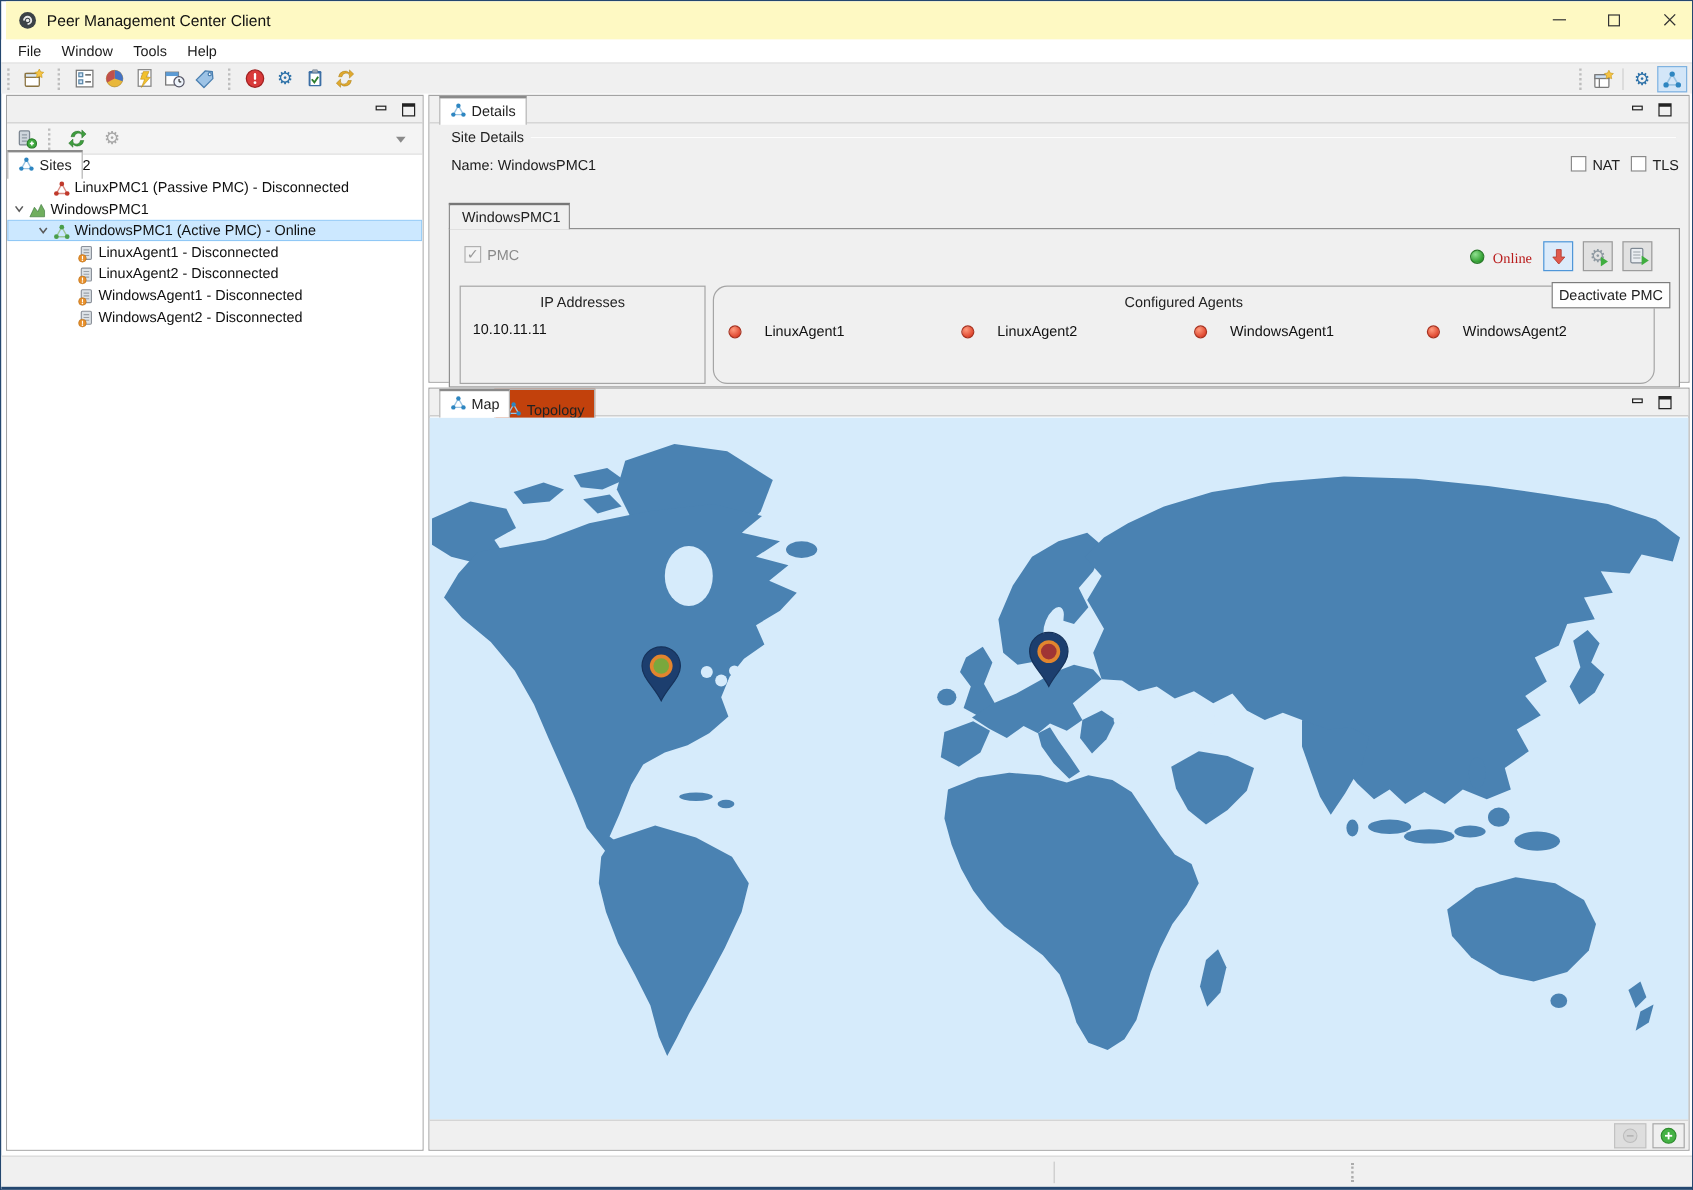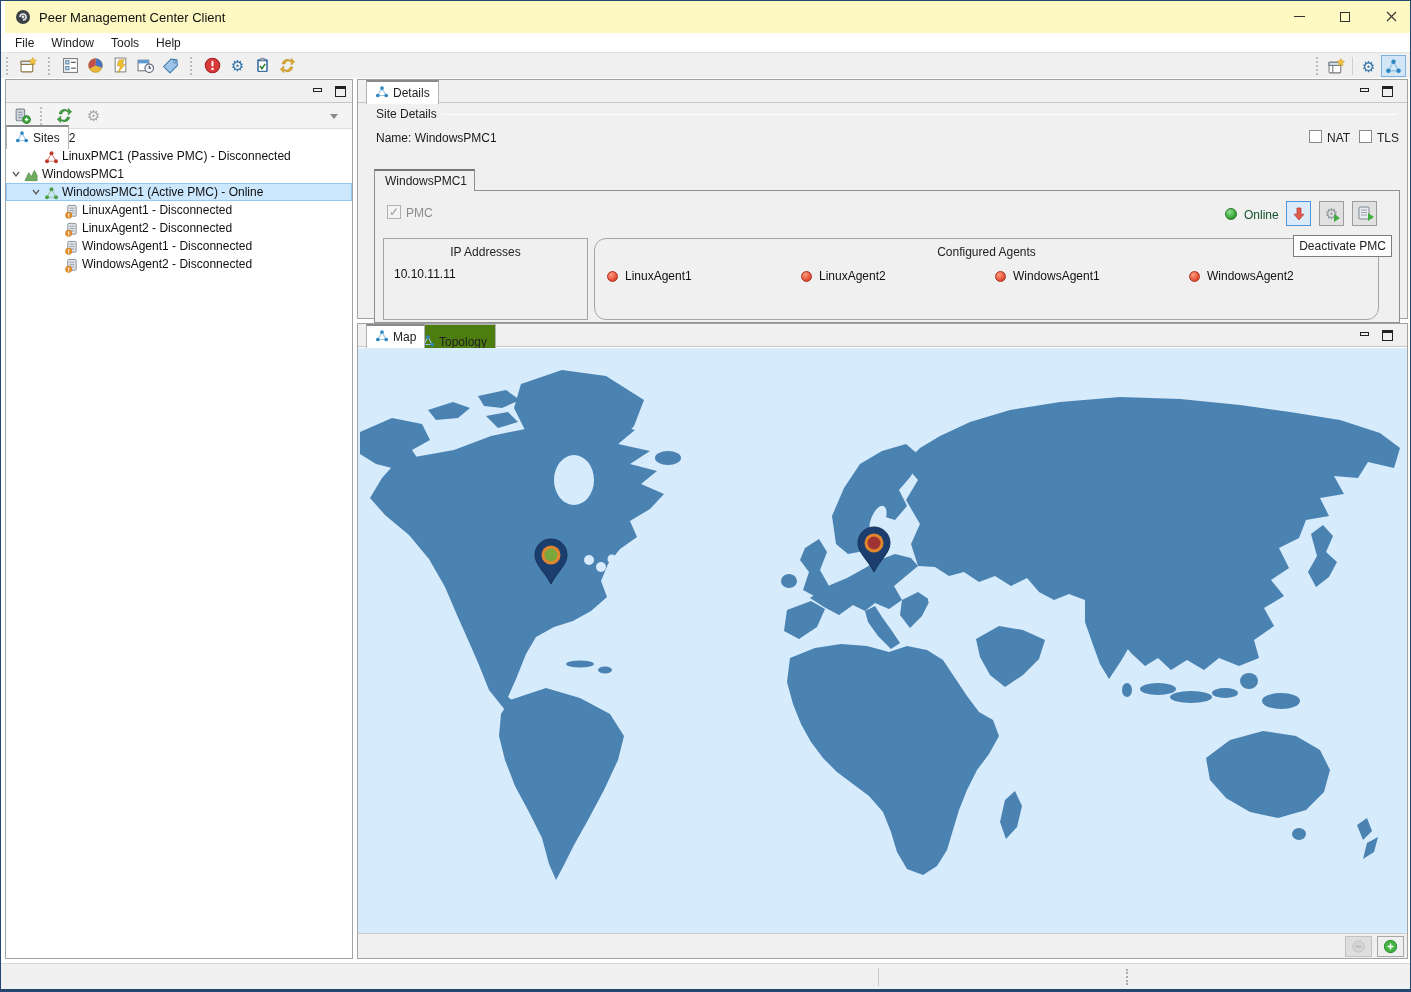--- a/index.html
+++ b/index.html
@@ -30,21 +30,21 @@
   .tb-btn { width:25px; height:22px; display:flex; align-items:center; justify-content:center; border:1px solid transparent; }
   .tb-btn.active-tool { background:#d3e6f8; border:1px solid #7fb2e0; }
   #tb-right { position:absolute; right:4px; top:1px; display:flex; align-items:center; height:24px; }
   .uni { font-size:15px; line-height:1; }
   .vline { width:1px; height:18px; background:#cfcfcf; margin:0 3px; }
 
   
   .view { position:absolute; background:#ffffff; border:1px solid #a3a3a3; }
   .tabstrip { position:absolute; left:0; top:0; width:100%; height:23px; background:#f0f0f0; border-bottom:1px solid #c6c6c6; }
   .vtab { position:absolute; top:0; height:35px; display:flex; align-items:center; gap:4px; padding:0 8px;
-          border:1px solid #b3b3b3; border-bottom:none; background:#4d7c0f; color:#222; }
+          border:1px solid #b3b3b3; border-bottom:none; background:#c2410c; color:#222; }
   .vtab.active { background:#ffffff; border-top:2px solid #8a8a8a; height:24px; z-index:2; }
   .mm-btn { position:absolute; top:4px; width:17px; height:15px; display:flex; align-items:center; justify-content:center; }
   .g-min { width:9px; height:4px; border:1px solid #222; margin-top:-4px; }
   .g-max { width:11px; height:11px; border:1px solid #222; border-top:3px solid #222; }
 
   
   #sites-view { left:4px; top:78px; width:348px; height:880px; }
   .local-toolbar { position:absolute; left:0; top:23px; width:100%; height:26px; background:#f4f4f4;
                    border-bottom:1px solid #dddddd; display:flex; align-items:center; }
   #tree { position:absolute; left:0; top:49px; width:100%; bottom:0; background:#fff; overflow:hidden; }
@@ -64,28 +64,28 @@
   .cb-label { position:absolute; color:#222; }
   .inner-tab { position:absolute; left:16px; top:66px; width:101px; height:22px; background:#f0f0f0;
                border:1px solid #8f8f8f; border-bottom:none; border-top:2px solid #777;
                display:flex; align-items:center; padding-left:10px; z-index:2; color:#222; }
   .inner-box { position:absolute; left:16px; top:87px; width:1026px; height:133px; border:1px solid #8f8f8f; background:#f0f0f0; }
   .pmc-cb { position:absolute; left:12px; top:14px; width:14px; height:14px; background:#f3f3f3; border:1px solid #b1b1b1;
             color:#9a9a9a; font-size:12px; line-height:13px; text-align:center; }
   .pmc-label { position:absolute; left:31px; top:15px; color:#8a8a8a; }
   .status-dot { position:absolute; left:850px; top:17px; width:12px; height:12px; border-radius:50%;
                 background:radial-gradient(circle at 35% 30%, #8fe08f, #2f9e2f 70%); border:1px solid #2a7a2a; }
-  .status-text { position:absolute; left:869px; top:17px; color:#14532d; }
+  .status-text { position:absolute; left:869px; top:17px; color:#b91c1c;font-family:Liberation Serif, serif; }
   .act-btn { position:absolute; top:10px; width:25px; height:25px; display:flex; align-items:center; justify-content:center;
              background:#e1e1e1; border:1px solid #9c9c9c; }
   .act-btn.hovered { background:#dcebfa; border:1px solid #4f96d8; }
   .sub-box { position:absolute; top:47px; height:82px; border:1px solid #a5a5a5; background:#f0f0f0; }
   .sub-title { position:absolute; top:6px; width:100%; text-align:center; color:#222; }
   .ip-val { position:absolute; left:10px; top:28px; color:#111; }
-  .agent-chip { position:absolute; display:flex; align-items:center; gap:7px; color:#111; }
+  .agent-chip { position:absolute; display:flex; align-items:center; gap:19px; color:#111; }
   .agent-dot { width:11px; height:11px; border-radius:50%;
                background:radial-gradient(circle at 35% 30%, #ff9a7d, #e04a32 70%); border:1px solid #a83220; }
   .tooltip { position:absolute; left:935px; top:132px; width:99px; height:22px; background:#fefefe; border:1px solid #7c7c7c;
              display:flex; align-items:center; justify-content:center; color:#222; z-index:5; }
 
   
   #map-view { left:356px; top:322px; width:1051px; height:636px; }
   #map-area { position:absolute; left:0; top:24px; width:1049px; height:585px; background:#d6ebfb; }
   #map-svg { position:absolute; left:0; top:0; }
   .map-footer { position:absolute; left:0; top:609px; width:100%; height:25px; background:#f0f0f0; border-top:1px solid #cfcfcf; }

